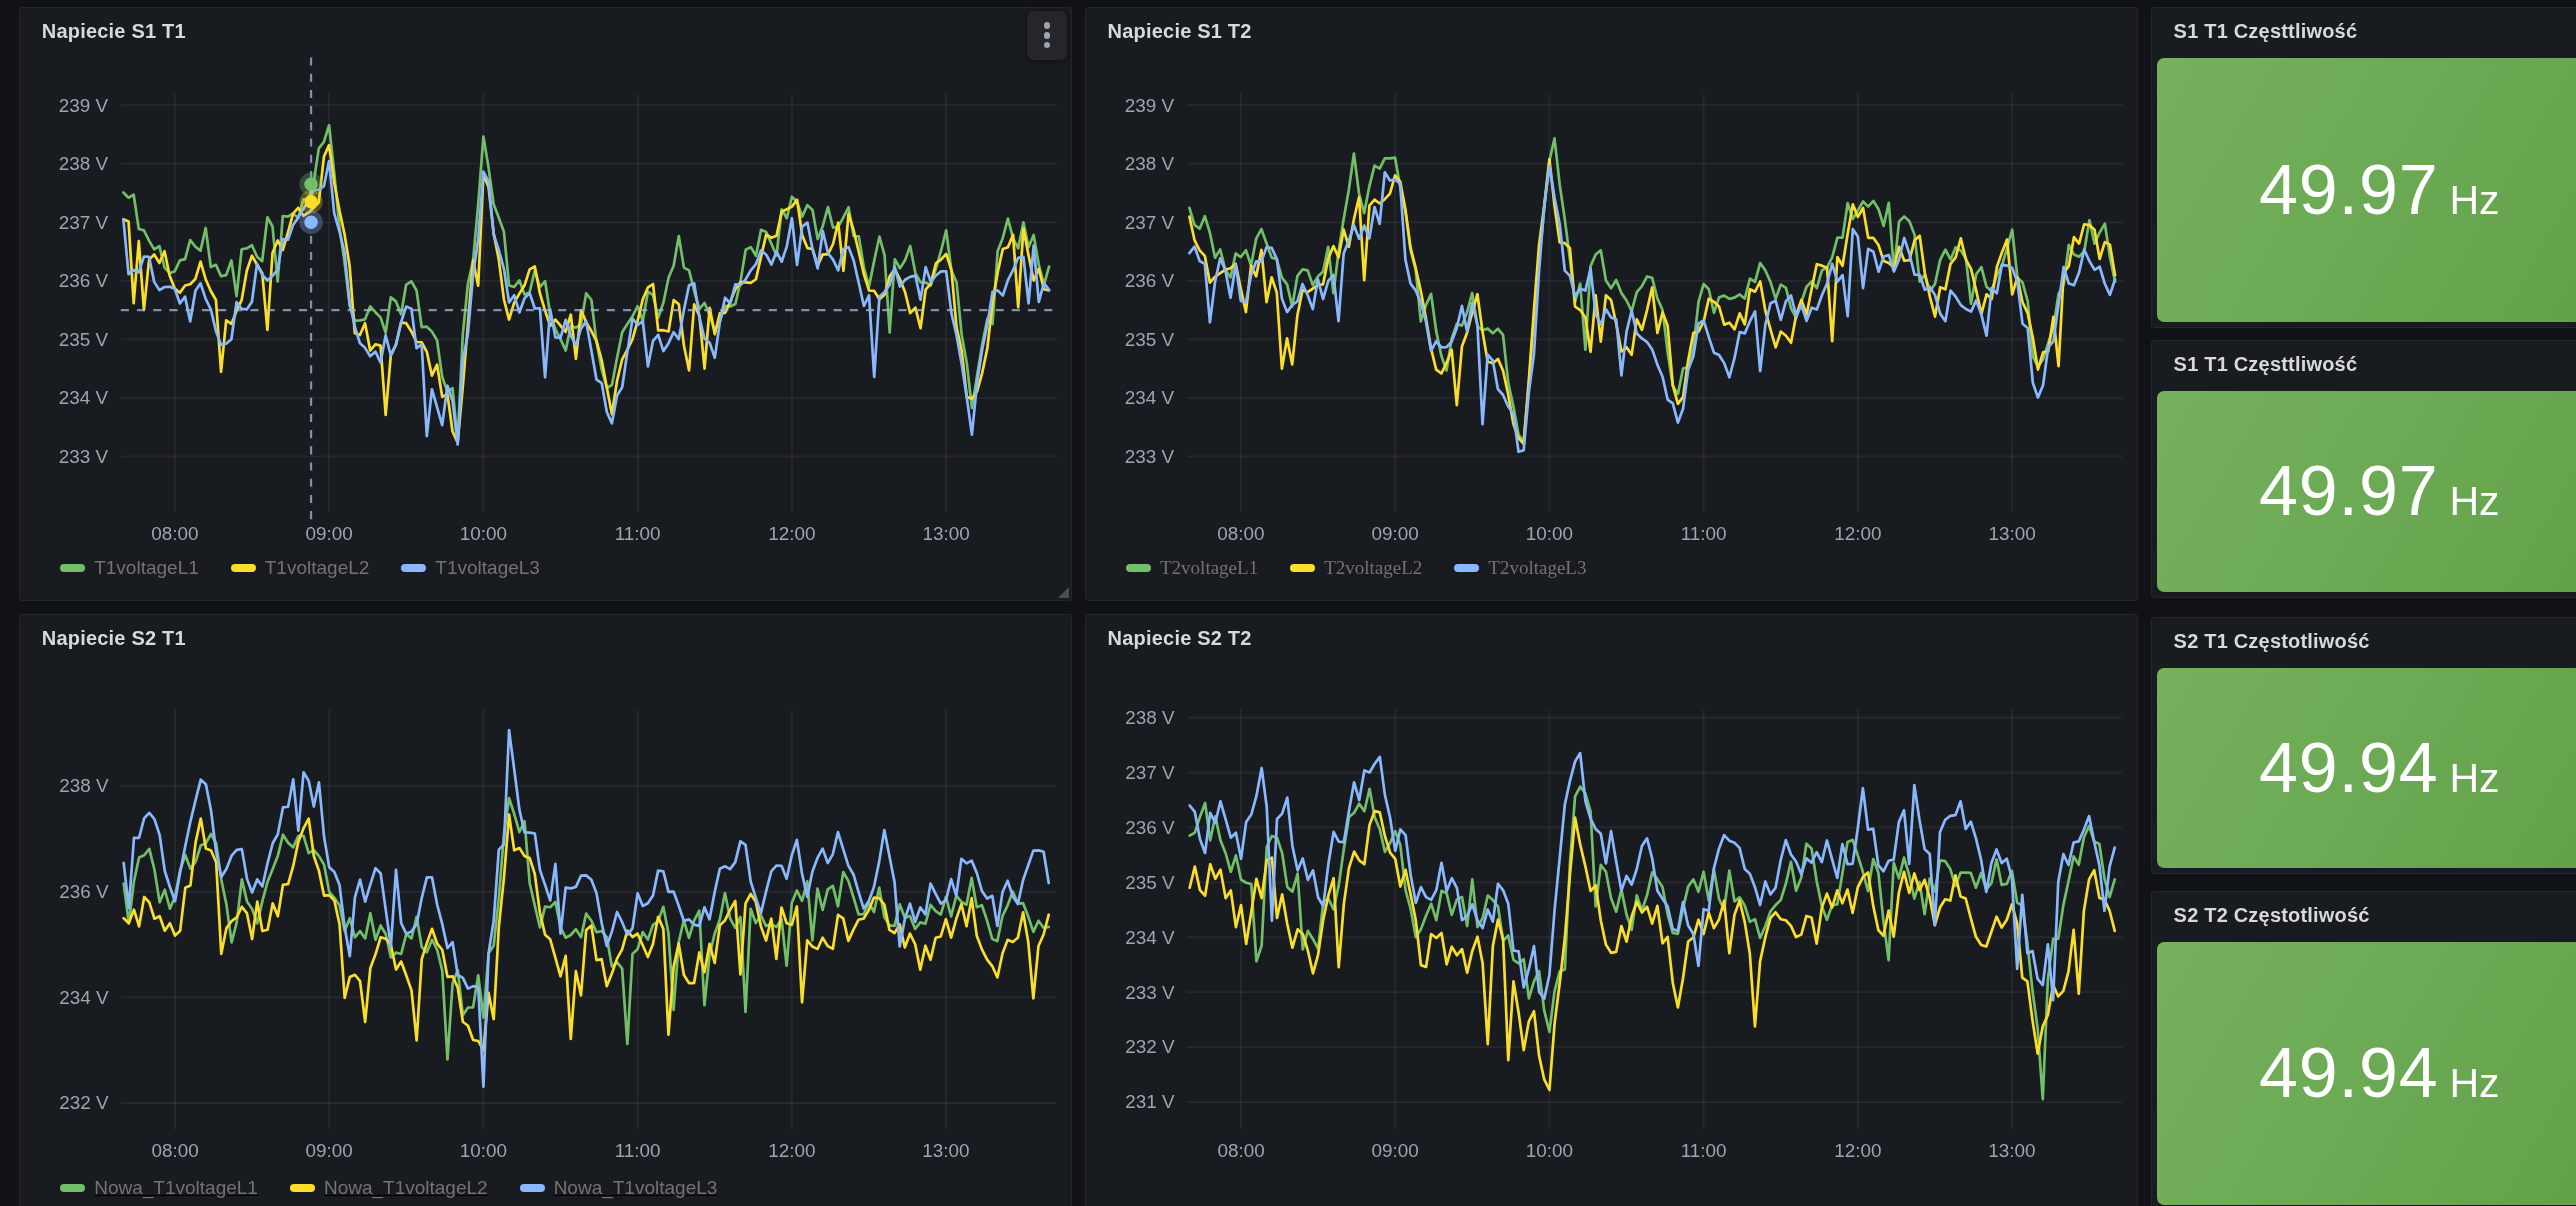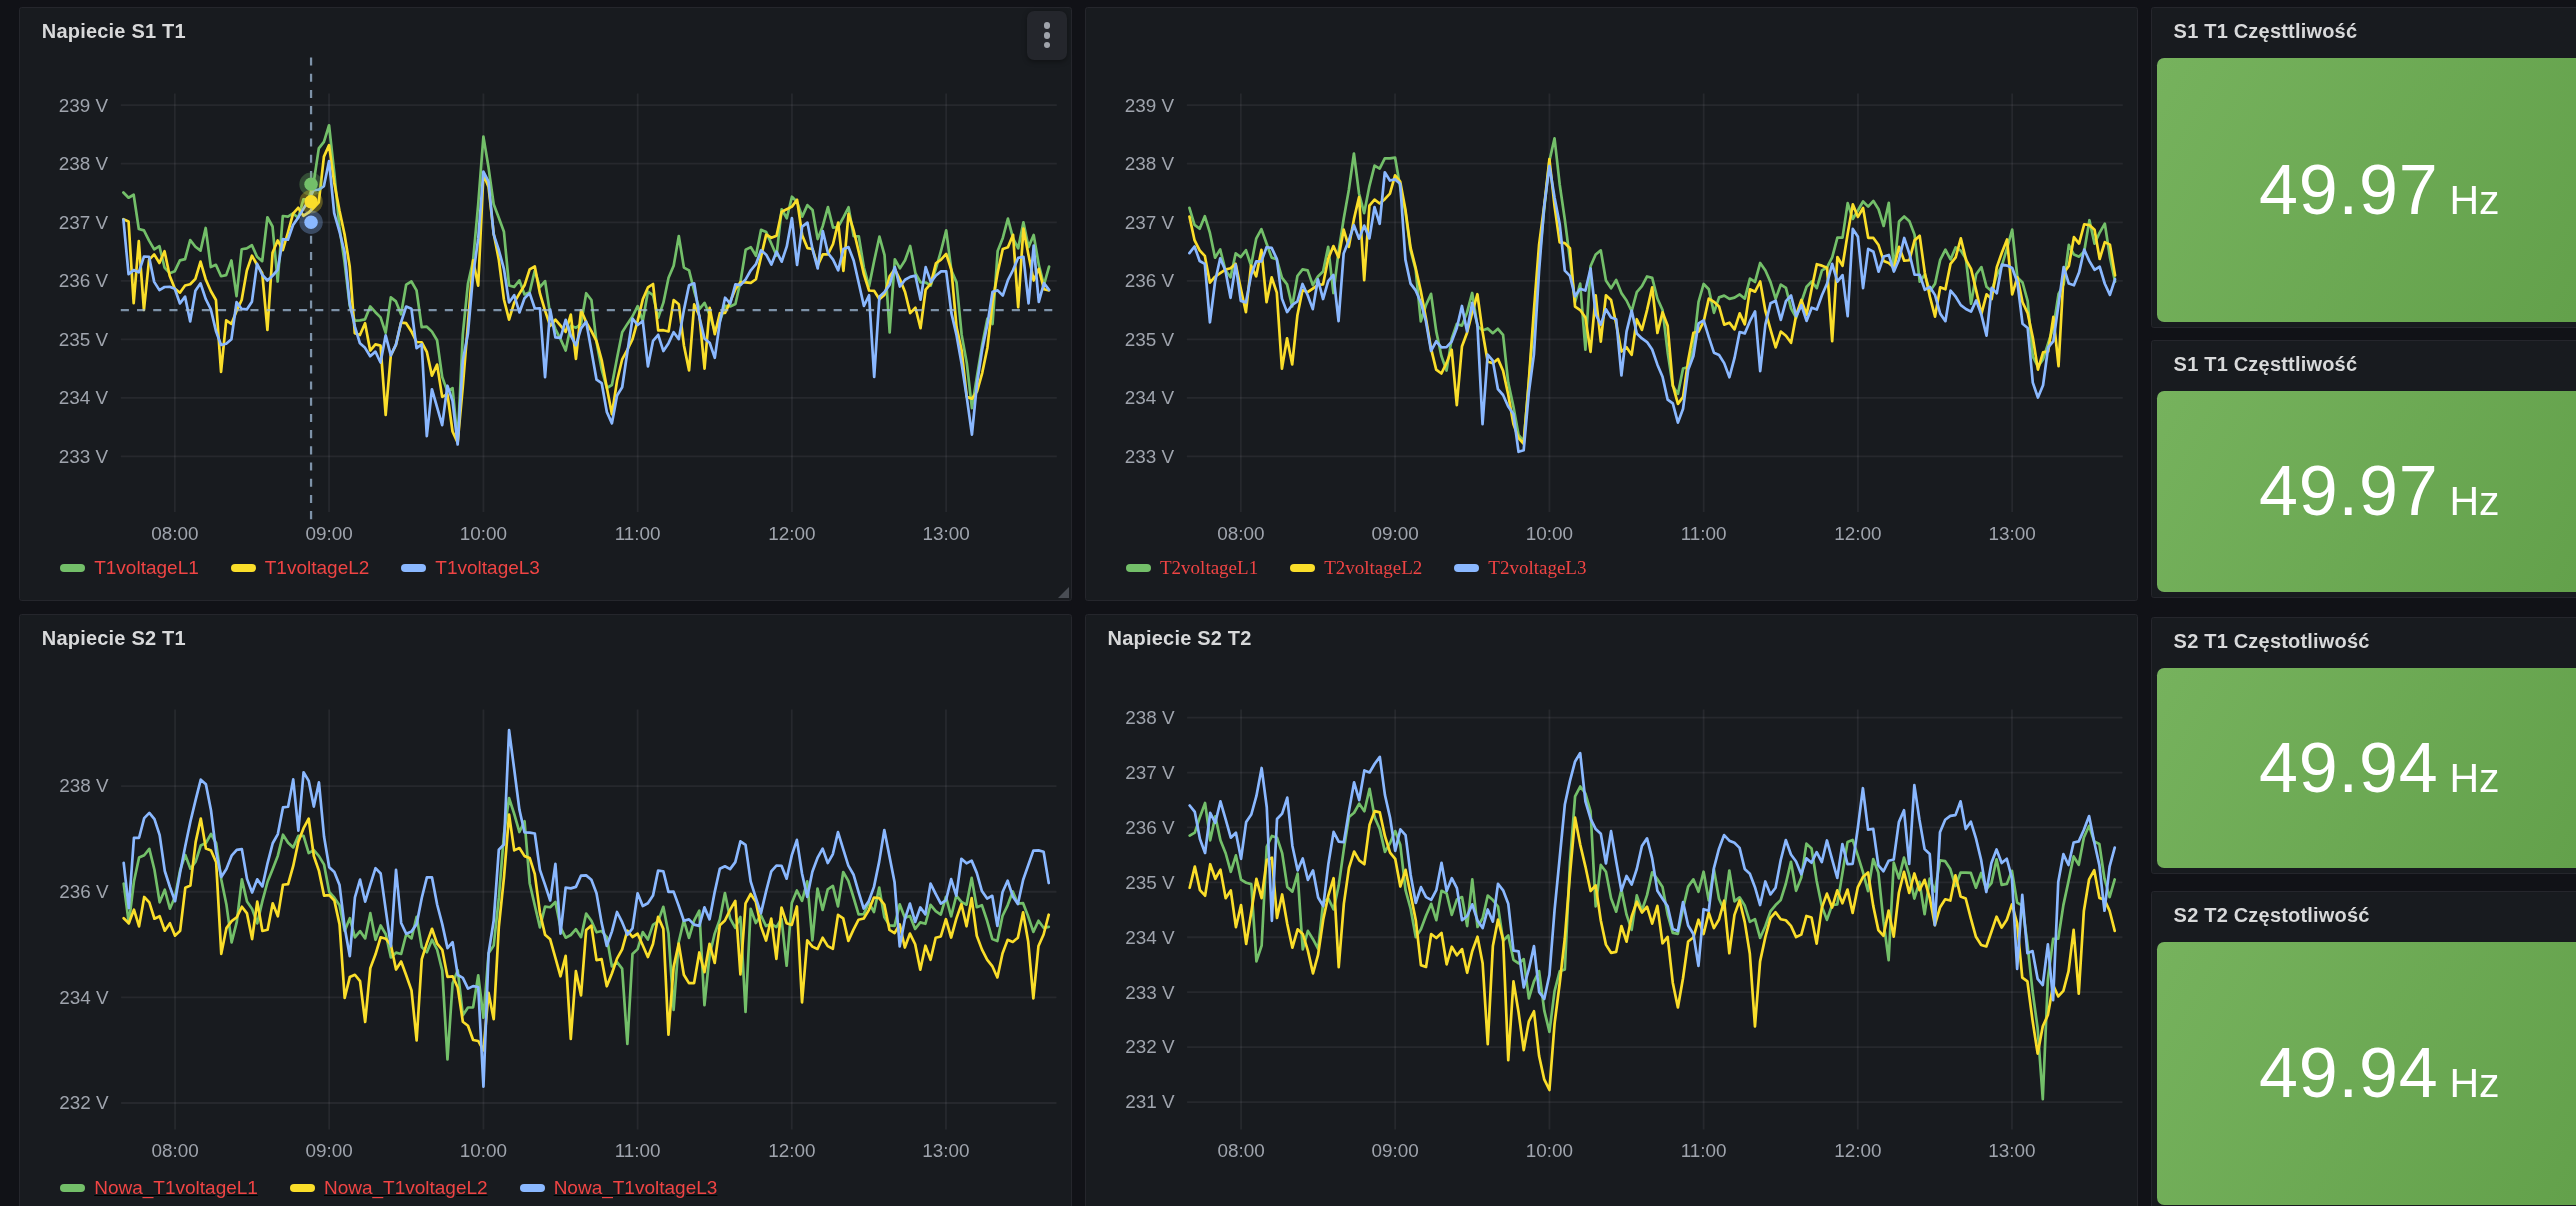--- a/index.html
+++ b/index.html
@@ -12,21 +12,21 @@
   .kebab{position:absolute;top:2.7px;right:4.5px;width:40px;height:49px;background:#24262c;border-radius:7.2px;
         display:flex;flex-direction:column;align-items:center;justify-content:center;gap:3.6px;cursor:pointer;
         box-shadow:0 1.8px 5.4px rgba(0,0,0,.35);}
   .kebab .dot{width:6.3px;height:6.3px;border-radius:50%;background:#9fa3ab;}
   .plot-svg{position:absolute;left:0;top:0;}
   .plot-svg text{fill:#9fa4ad;font-size:21px;font-family:"Liberation Sans",sans-serif;}
   .legend{position:absolute;left:40px;right:14.4px;display:flex;flex-wrap:wrap;column-gap:32px;row-gap:5.4px;
         align-items:center;}
   .legend-item{display:flex;align-items:center;gap:9px;cursor:pointer;}
   .legend-swatch{width:25px;height:8px;border-radius:4.5px;}
-  .legend-label{font-size:19px;color:#ef4444;}
+  .legend-label{font-size:19px;color:#737373;}
   .resize-handle{position:absolute;right:2.7px;bottom:2.7px;width:0;height:0;
         border-left:11.7px solid transparent;border-bottom:11.7px solid #565a61;opacity:.8;}
   .stat-bg{position:absolute;left:4.5px;right:0;top:50px;bottom:5.4px;border-radius:7.2px;
         background:linear-gradient(120deg,#76b25d 0%,#62a04a 100%);
         display:flex;align-items:center;justify-content:center;}
   .stat-value-row{display:flex;align-items:baseline;gap:10.8px;}
   .stat-value{font-size:70px;font-weight:500;color:#ffffff;letter-spacing:0.9px;}
   .stat-unit{font-size:41px;font-weight:500;color:#ffffff;}
 </style>
 </head>
@@ -98,20 +98,23 @@
         </div>
         <div class="legend-item">
           <span class="legend-swatch" style="background: rgb(138, 184, 255);"></span>
           <span class="legend-label">T1voltageL3</span>
         </div>
       </div>
     <div class="resize-handle"></div>
   </div>
 
   <div class="panel" style="left:1073px;top:7.2px;width:1053px;height:594px">
+    <div class="panel-header">
+      <span class="panel-title">Napiecie S1 T2</span>
+    </div>
     <svg class="plot-svg" width="1053" height="594" viewBox="0 0 1170 660">
         <line x1="112" x2="1152" y1="498.2" y2="498.2" stroke="rgba(204,204,220,0.08)" stroke-width="2"></line>
         <line x1="112" x2="1152" y1="433.2" y2="433.2" stroke="rgba(204,204,220,0.08)" stroke-width="2"></line>
         <line x1="112" x2="1152" y1="368.1" y2="368.1" stroke="rgba(204,204,220,0.08)" stroke-width="2"></line>
         <line x1="112" x2="1152" y1="303.1" y2="303.1" stroke="rgba(204,204,220,0.08)" stroke-width="2"></line>
         <line x1="112" x2="1152" y1="238.1" y2="238.1" stroke="rgba(204,204,220,0.08)" stroke-width="2"></line>
         <line x1="112" x2="1152" y1="173.0" y2="173.0" stroke="rgba(204,204,220,0.08)" stroke-width="2"></line>
         <line x1="112" x2="1152" y1="108.0" y2="108.0" stroke="rgba(204,204,220,0.08)" stroke-width="2"></line>
         <line x1="172.0" x2="172.0" y1="95" y2="560" stroke="rgba(204,204,220,0.08)" stroke-width="2"></line>
         <line x1="343.4" x2="343.4" y1="95" y2="560" stroke="rgba(204,204,220,0.08)" stroke-width="2"></line>

